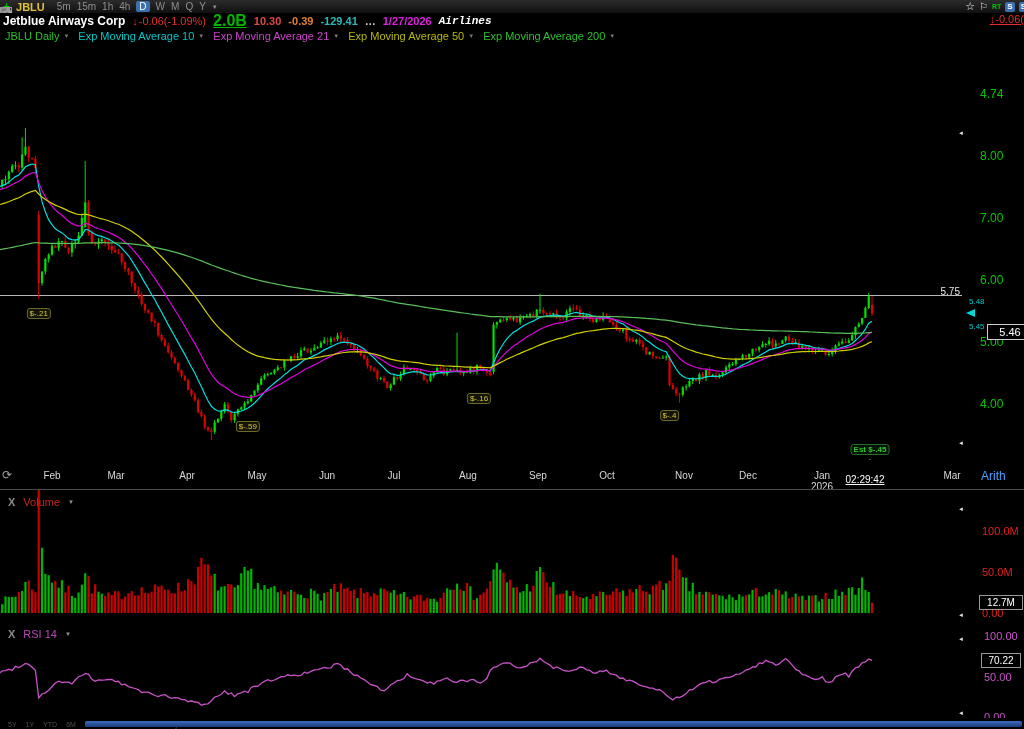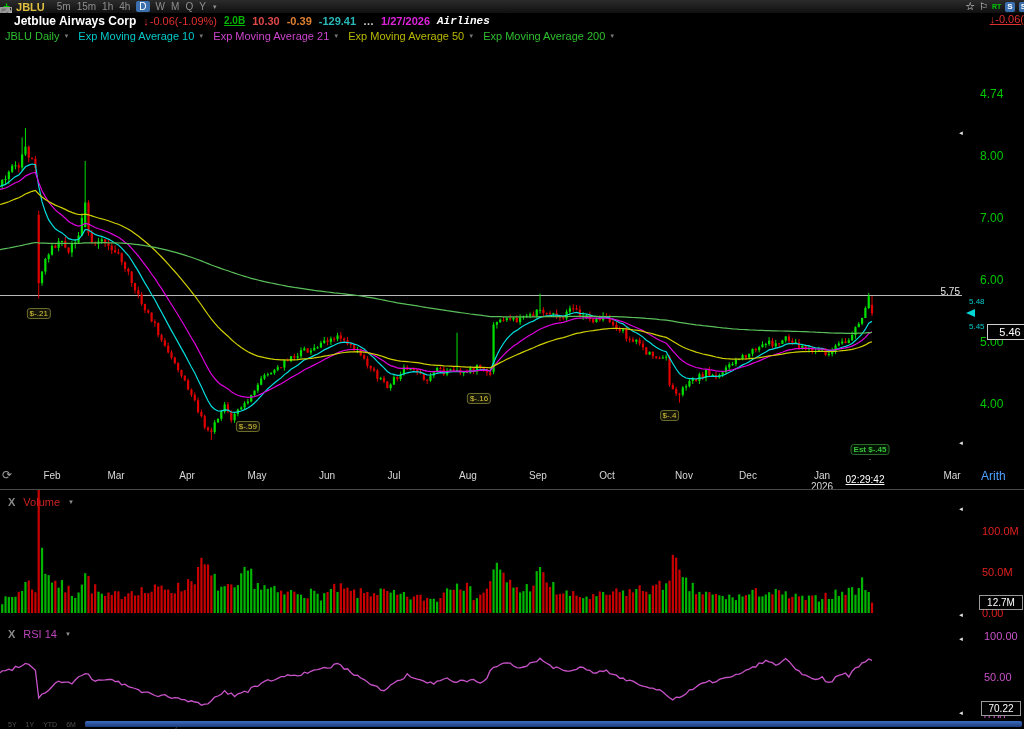--- a/index.html
+++ b/index.html
@@ -17,24 +17,24 @@
   .tbicons{display:flex;align-items:center;gap:5px;margin-left:4px;}
   .tbicons svg{display:block;}
   .row1right{position:absolute;right:2px;top:0;height:13px;display:flex;align-items:center;gap:4px;}
   .star{color:#e8e8e8;font-size:11px;}
   .flagic{color:#d8d8d8;font-size:10px;}
   .rt{color:#00c800;font-size:7px;font-weight:bold;}
   .sdbox{background:#3b6fae;color:#fff;font-size:8px;font-weight:bold;border-radius:2px;padding:0 2px;line-height:10px;}
   .sdbox.cut{margin-right:-6px;}
   
   .row2{position:absolute;left:0;top:13px;width:1024px;height:15px;background:#000;
-        display:flex;align-items:center;gap:7px;padding-left:14px;box-sizing:border-box;font-size:11px;}
+        display:flex;align-items:center;gap:7px;padding-left:3px;box-sizing:border-box;font-size:11px;}
   .cname{color:#fff;font-weight:bold;font-size:12px;}
   .chg{color:#e03030;}
-  .mcap{color:#00b400;font-size:10px;font-weight:bold;text-decoration:underline;}
+  .mcap{color:#00b400;font-size:16px;font-weight:bold;text-decoration:underline;}
   .st1{color:#e04848;font-weight:bold;}
   .st2{color:#e08030;font-weight:bold;}
   .st3{color:#2ab8b8;font-weight:bold;}
   .ell{color:#cfcfcf;font-weight:bold;}
   .qdate{color:#dd22dd;font-weight:bold;}
   .sector{color:#fff;font-style:italic;font-weight:bold;font-size:11px;font-family:Liberation Mono, monospace;}
   .cornerchg{position:absolute;right:0;top:13px;color:#e03030;font-size:11px;white-space:nowrap;text-decoration:underline;}
   
   .row3{position:absolute;left:0;top:28px;width:875px;height:16px;background:#000;
         display:flex;align-items:center;gap:9px;padding-left:5px;box-sizing:border-box;font-size:11px;}
@@ -1037,21 +1037,21 @@
   <div class="paneheader" style="top:628px;">
     <span class="closex">X</span>
     <span class="rsititle">RSI 14</span>
     <span class="ddown">▼</span>
   </div>
   <div id="rsi-ticks">
       <div class="rsiaxis-label" style="left: 984px; top: 630px;">100.00</div>
       <div class="rsiaxis-label" style="left: 984px; top: 671px;">50.00</div>
       <div class="rsiaxis-label" style="left: 984px; top: 711px;">0.00</div>
     </div>
-  <div class="valbox" style="left:981px;width:38px;top:653px;margin-top:48px;">70.22</div>
+  <div class="valbox" style="left:981px;width:38px;top:653px;">70.22</div>
   <div id="handles">
       <div class="handle" style="left: 958px; top: 130px;">◄</div>
       <div class="handle" style="left: 958px; top: 440px;">◄</div>
       <div class="handle" style="left: 958px; top: 506px;">◄</div>
       <div class="handle" style="left: 958px; top: 612px;">◄</div>
       <div class="handle" style="left: 958px; top: 636px;">◄</div>
       <div class="handle" style="left: 958px; top: 710px;">◄</div>
     </div>
 
   <div class="bottombar">

